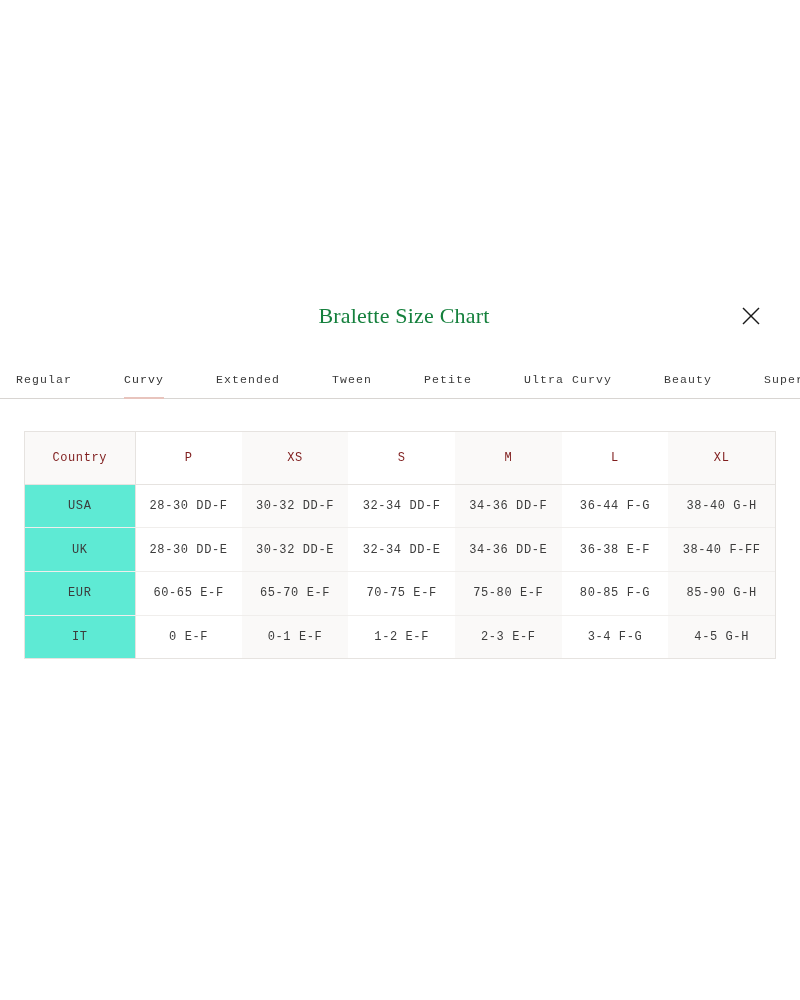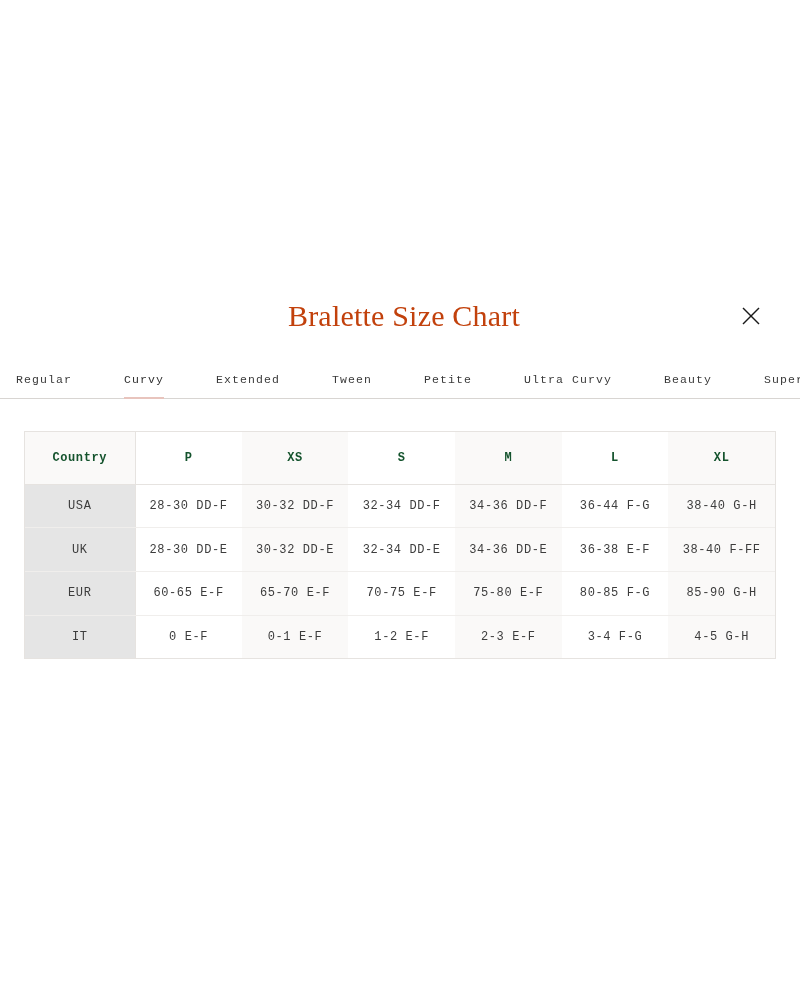--- a/index.html
+++ b/index.html
@@ -28,23 +28,23 @@
   }
   .title-row {
     position: relative;
     height: 72px;
     display: flex;
     align-items: center;
     justify-content: center;
   }
   .chart-title {
     font-family: "Liberation Serif", serif;
-    font-size: 30px;
+    font-size: 22px;
     font-weight: 400;
-    color: #c2410c;
+    color: #15803d;
     letter-spacing: 0.2px;
     line-height: 1;
     margin-left: 8px;
   }
   .close-btn {
     position: absolute;
     right: 34px;
     top: 50%;
     transform: translateY(-50%);
     width: 30px;
@@ -103,35 +103,35 @@
     letter-spacing: 0.6px;
     color: #3c3c3c;
     text-align: center;
     padding: 0;
     height: 43.7px;
     white-space: nowrap;
     vertical-align: middle;
   }
   thead th {
     height: 52px;
-    font-weight: 700;
-    color: #14532d;
+    font-weight: 400;
+    color: #7f1d1d;
     background: #faf9f8;
     border-bottom: 1px solid #e6e3e0;
   }
   thead th.country-head {
     background: #faf9f8;
   }
   tbody td {
     border-bottom: 1px solid #f0eeec;
   }
   tbody tr:last-child td { border-bottom: 1px solid #e6e3e0; }
   td.country-cell, th.country-head {
     width: 110px;
-    background: #e5e5e5;
+    background: #5eead4;
     border-right: 1px solid #e6e3e0;
   }
   
   .col-tint-a { background: #faf9f8; }
   .col-tint-b { background: #ffffff; }
 </style>
 </head>
 <body>
 
 <div class="page">

